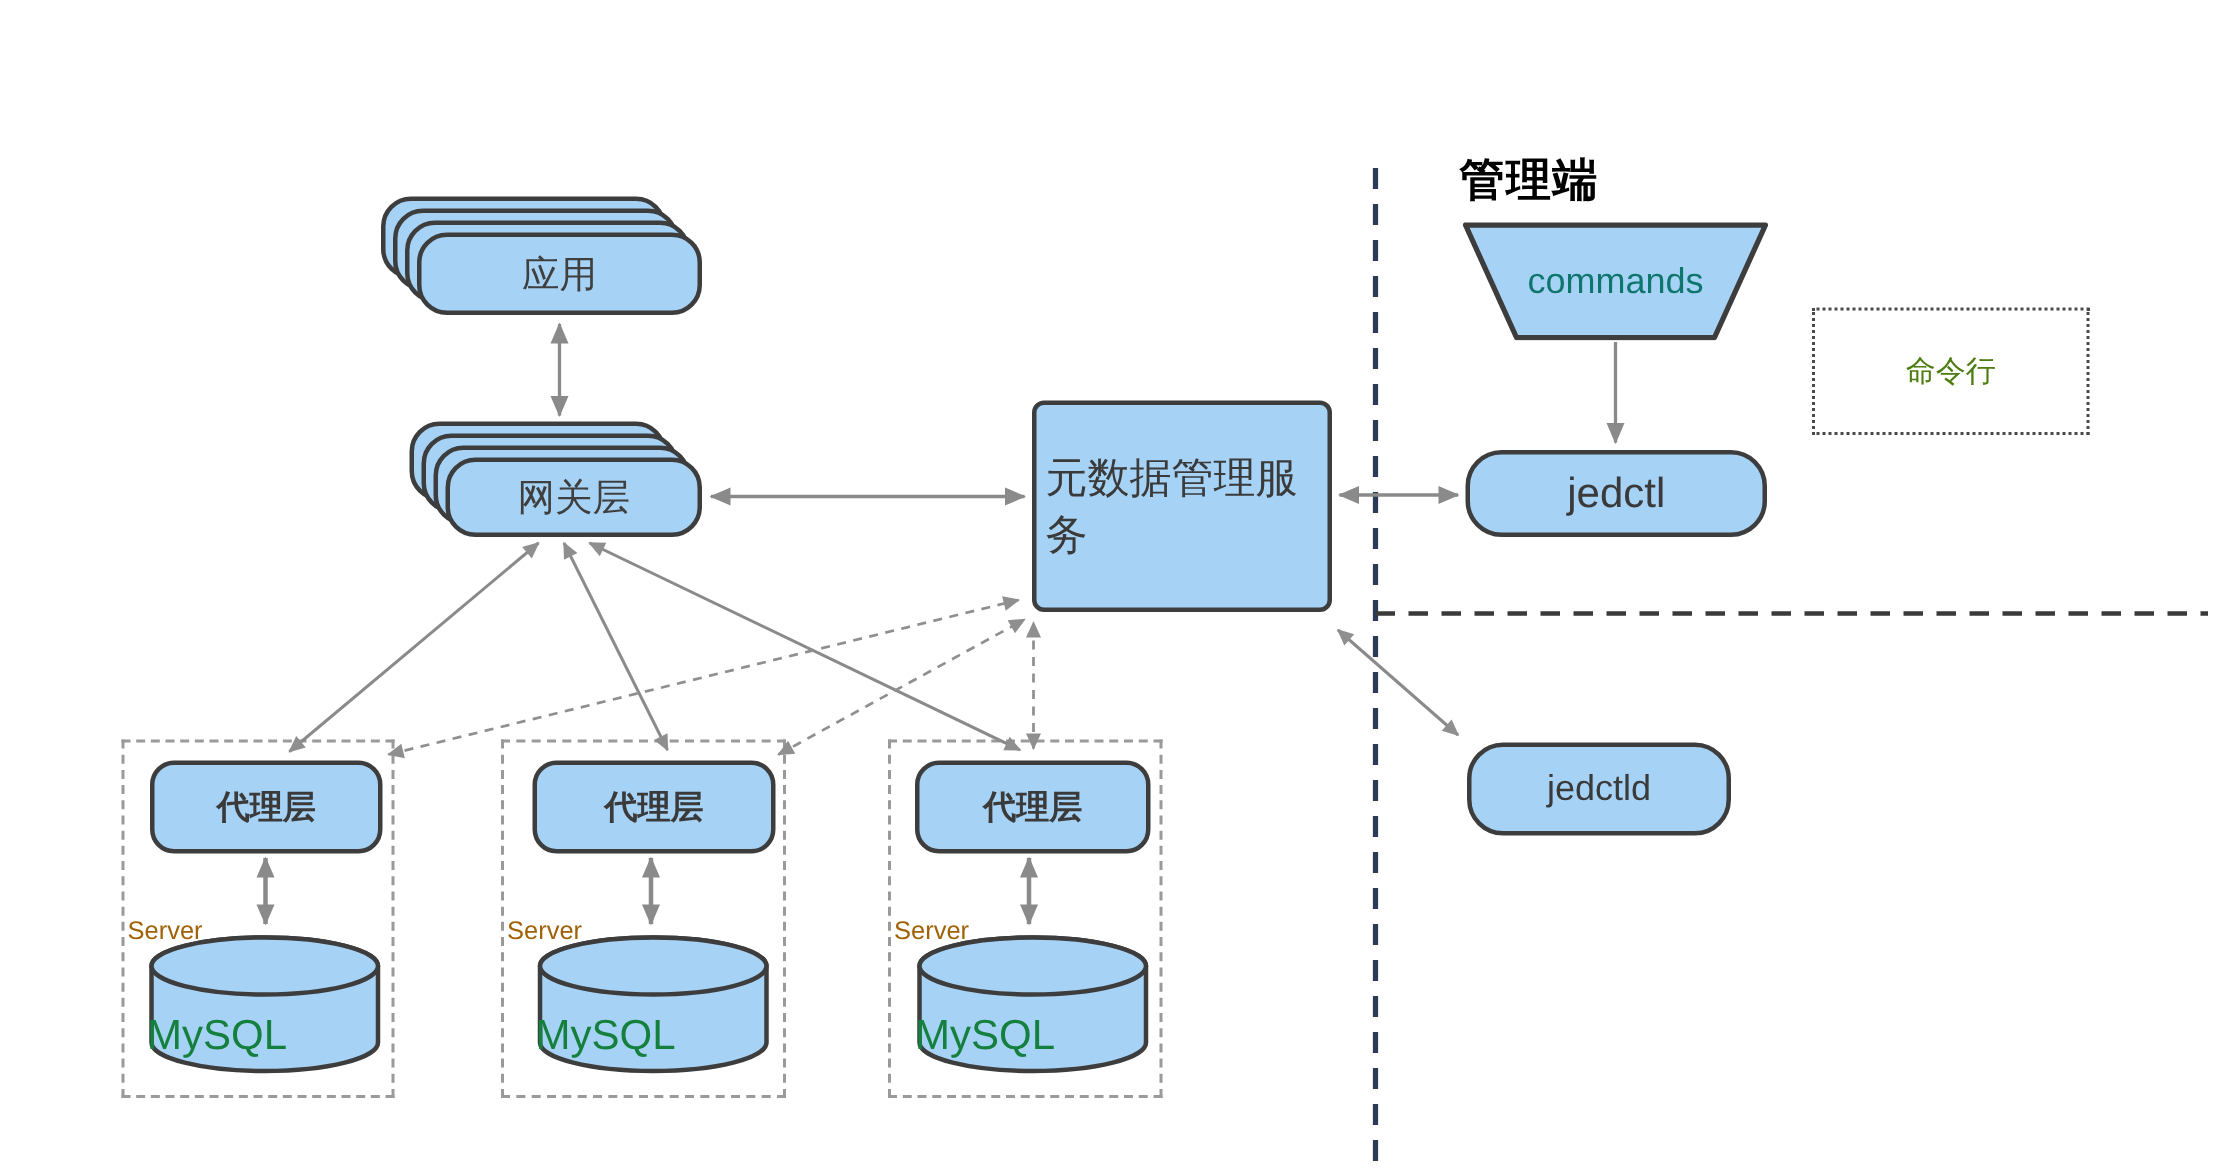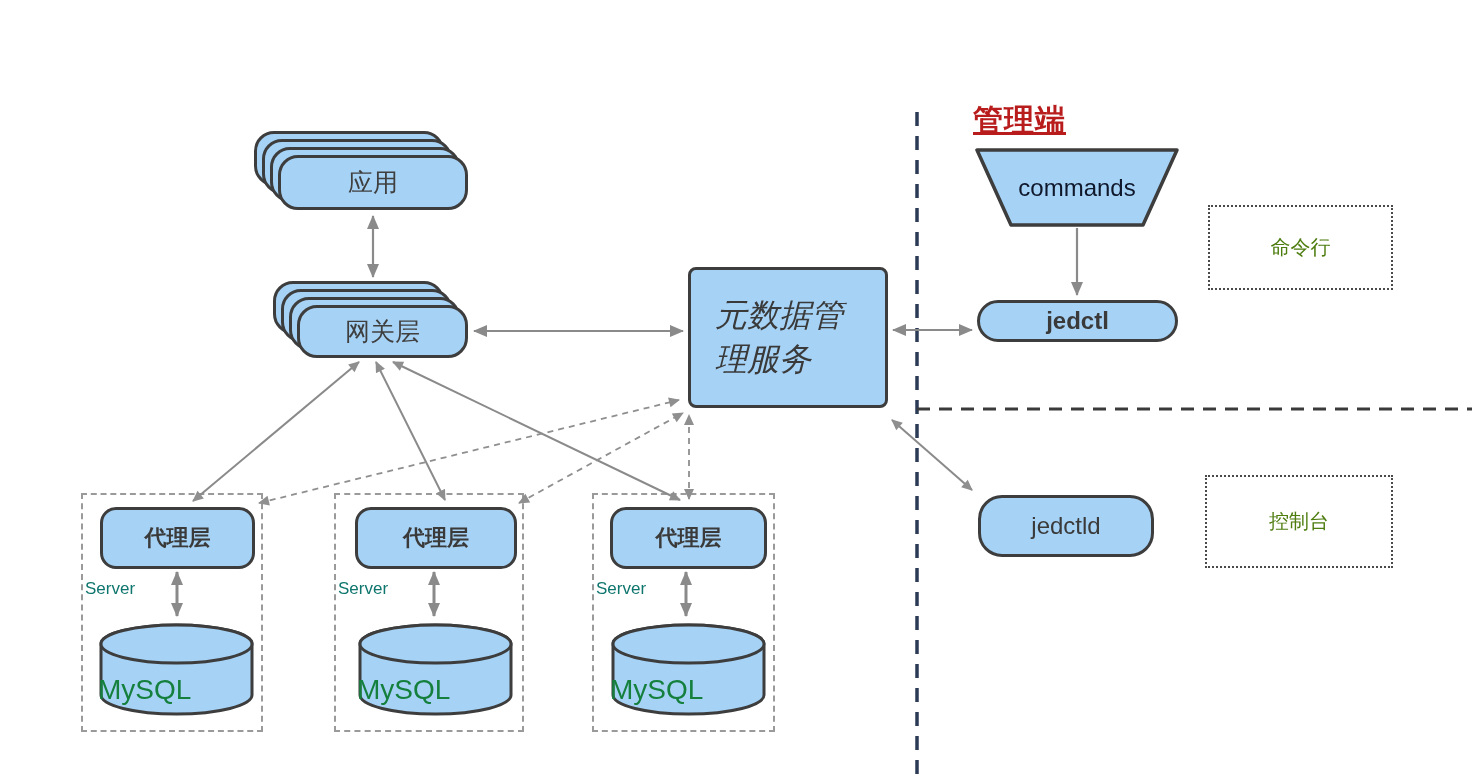--- a/index.html
+++ b/index.html
@@ -10,40 +10,40 @@
   .arrow-layer{position:absolute;left:0;top:0;width:1476px;height:784px;z-index:1;}
   .abs{position:absolute;box-sizing:border-box;}
   .node{
     background:#a6d2f5;border:3px solid #3d3d3d;box-sizing:border-box;
     display:flex;align-items:center;justify-content:center;z-index:2;
     font-size:25px;color:#3a3a3a;
   }
   .pill{border-radius:24px;}
   .stack{position:absolute;z-index:2;}
   .stack .layer{position:absolute;background:#a6d2f5;border:3px solid #3d3d3d;border-radius:20px;box-sizing:border-box;}
-  .meta-box{border-radius:8px;font-size:32px;padding:0 24px;font-style:italic;}
+  .meta-box{border-radius:8px;font-size:28px;padding:0 6px;}
   .dashed-group{
     position:absolute;border:2px dashed #9a9a9a;box-sizing:border-box;z-index:0;background:transparent;
   }
   .proxy{position:absolute;border-radius:16px;font-size:22px;z-index:2;font-weight:bold;}
   .cyl{position:absolute;z-index:2;}
   .cyl-label{position:absolute;width:100%;text-align:left;font-size:28px;color:#15803d;z-index:3;}
-  .zone-label{position:absolute;font-size:17px;color:#0f766e;z-index:3;}
+  .zone-label{position:absolute;font-size:17px;color:#a16207;z-index:3;margin-top:32px;}
   .dotted-box{
     position:absolute;border:2px dotted #4a4a4a;box-sizing:border-box;z-index:2;
     display:flex;align-items:center;justify-content:center;
     font-size:20px;color:#4d7c0f;background:transparent;
   }
   .admin-title{
-    position:absolute;font-size:30px;font-weight:bold;color:#b91c1c;z-index:2;letter-spacing:1px;text-decoration:underline;
+    position:absolute;font-size:30px;font-weight:bold;color:#000000;z-index:2;letter-spacing:1px;
   }
   .trap-wrap{position:absolute;z-index:2;}
   .trap-label{
     position:absolute;left:0;top:0;width:100%;height:72%;display:flex;align-items:center;justify-content:center;
-    font-size:24px;color:#0f172a;
+    font-size:24px;color:#0f766e;
   }
 </style>
 </head>
 <body>
 
 <div class="canvas">
 
   <svg class="arrow-layer" width="1476" height="784" viewBox="0 0 1476 784">
     <defs>
       <marker id="ah" markerUnits="userSpaceOnUse" markerWidth="15" markerHeight="13" viewBox="0 0 15 13" refX="13.5" refY="6.5" orient="auto-start-reverse">
@@ -100,35 +100,32 @@
 
   <div class="admin-title" style="left:973px;top:100px;">管理端</div>
 
   <div class="trap-wrap" style="left:975px;top:148px;width:204px;height:79px;">
     <svg width="204" height="79" viewBox="0 0 204 79">
       <path d="M2,2 L202,2 L168,77 L36,77 Z" fill="#a6d2f5" stroke="#3d3d3d" stroke-width="3.5" stroke-linejoin="round"></path>
     </svg>
     <div class="trap-label" style="height:100%;">commands</div>
   </div>
 
-  <div class="node pill abs" style="left:977px;top:300px;width:201px;height:42px;font-size:24px;font-weight:bold;">
+  <div class="node pill abs" style="left:977px;top:300px;width:201px;height:58px;font-size:28px;">
     <span>jedctl</span>
   </div>
 
   <div class="dotted-box" style="left:1208px;top:205px;width:185px;height:85px;">
     <span>命令行</span>
   </div>
 
   <div class="node pill abs" style="left:978px;top:495px;width:176px;height:62px;font-size:24px;">
     <span>jedctld</span>
   </div>
 
-  <div class="dotted-box" style="left:1205px;top:475px;width:188px;height:93px;">
-    <span>控制台</span>
-  </div>
 
   <div class="dashed-group" style="left:81px;top:493px;width:182px;height:239px;">
     <div class="node proxy" style="left:17px;top:12px;width:155px;height:62px;">
       <span>代理层</span>
     </div>
     <div class="zone-label" style="left:2px;top:84px;">Server</div>
     <div class="cyl" style="left:15px;top:127px;width:157px;height:95px;">
       <svg width="157" height="95" viewBox="0 0 157 95">
         <path d="M3,22 a75.5,19 0 0 1 151,0 v51 a75.5,19 0 0 1 -151,0 z" fill="#a6d2f5" stroke="#3d3d3d" stroke-width="3"></path>
         <ellipse cx="78.5" cy="22" rx="75.5" ry="19" fill="#a6d2f5" stroke="#3d3d3d" stroke-width="3"></ellipse>

